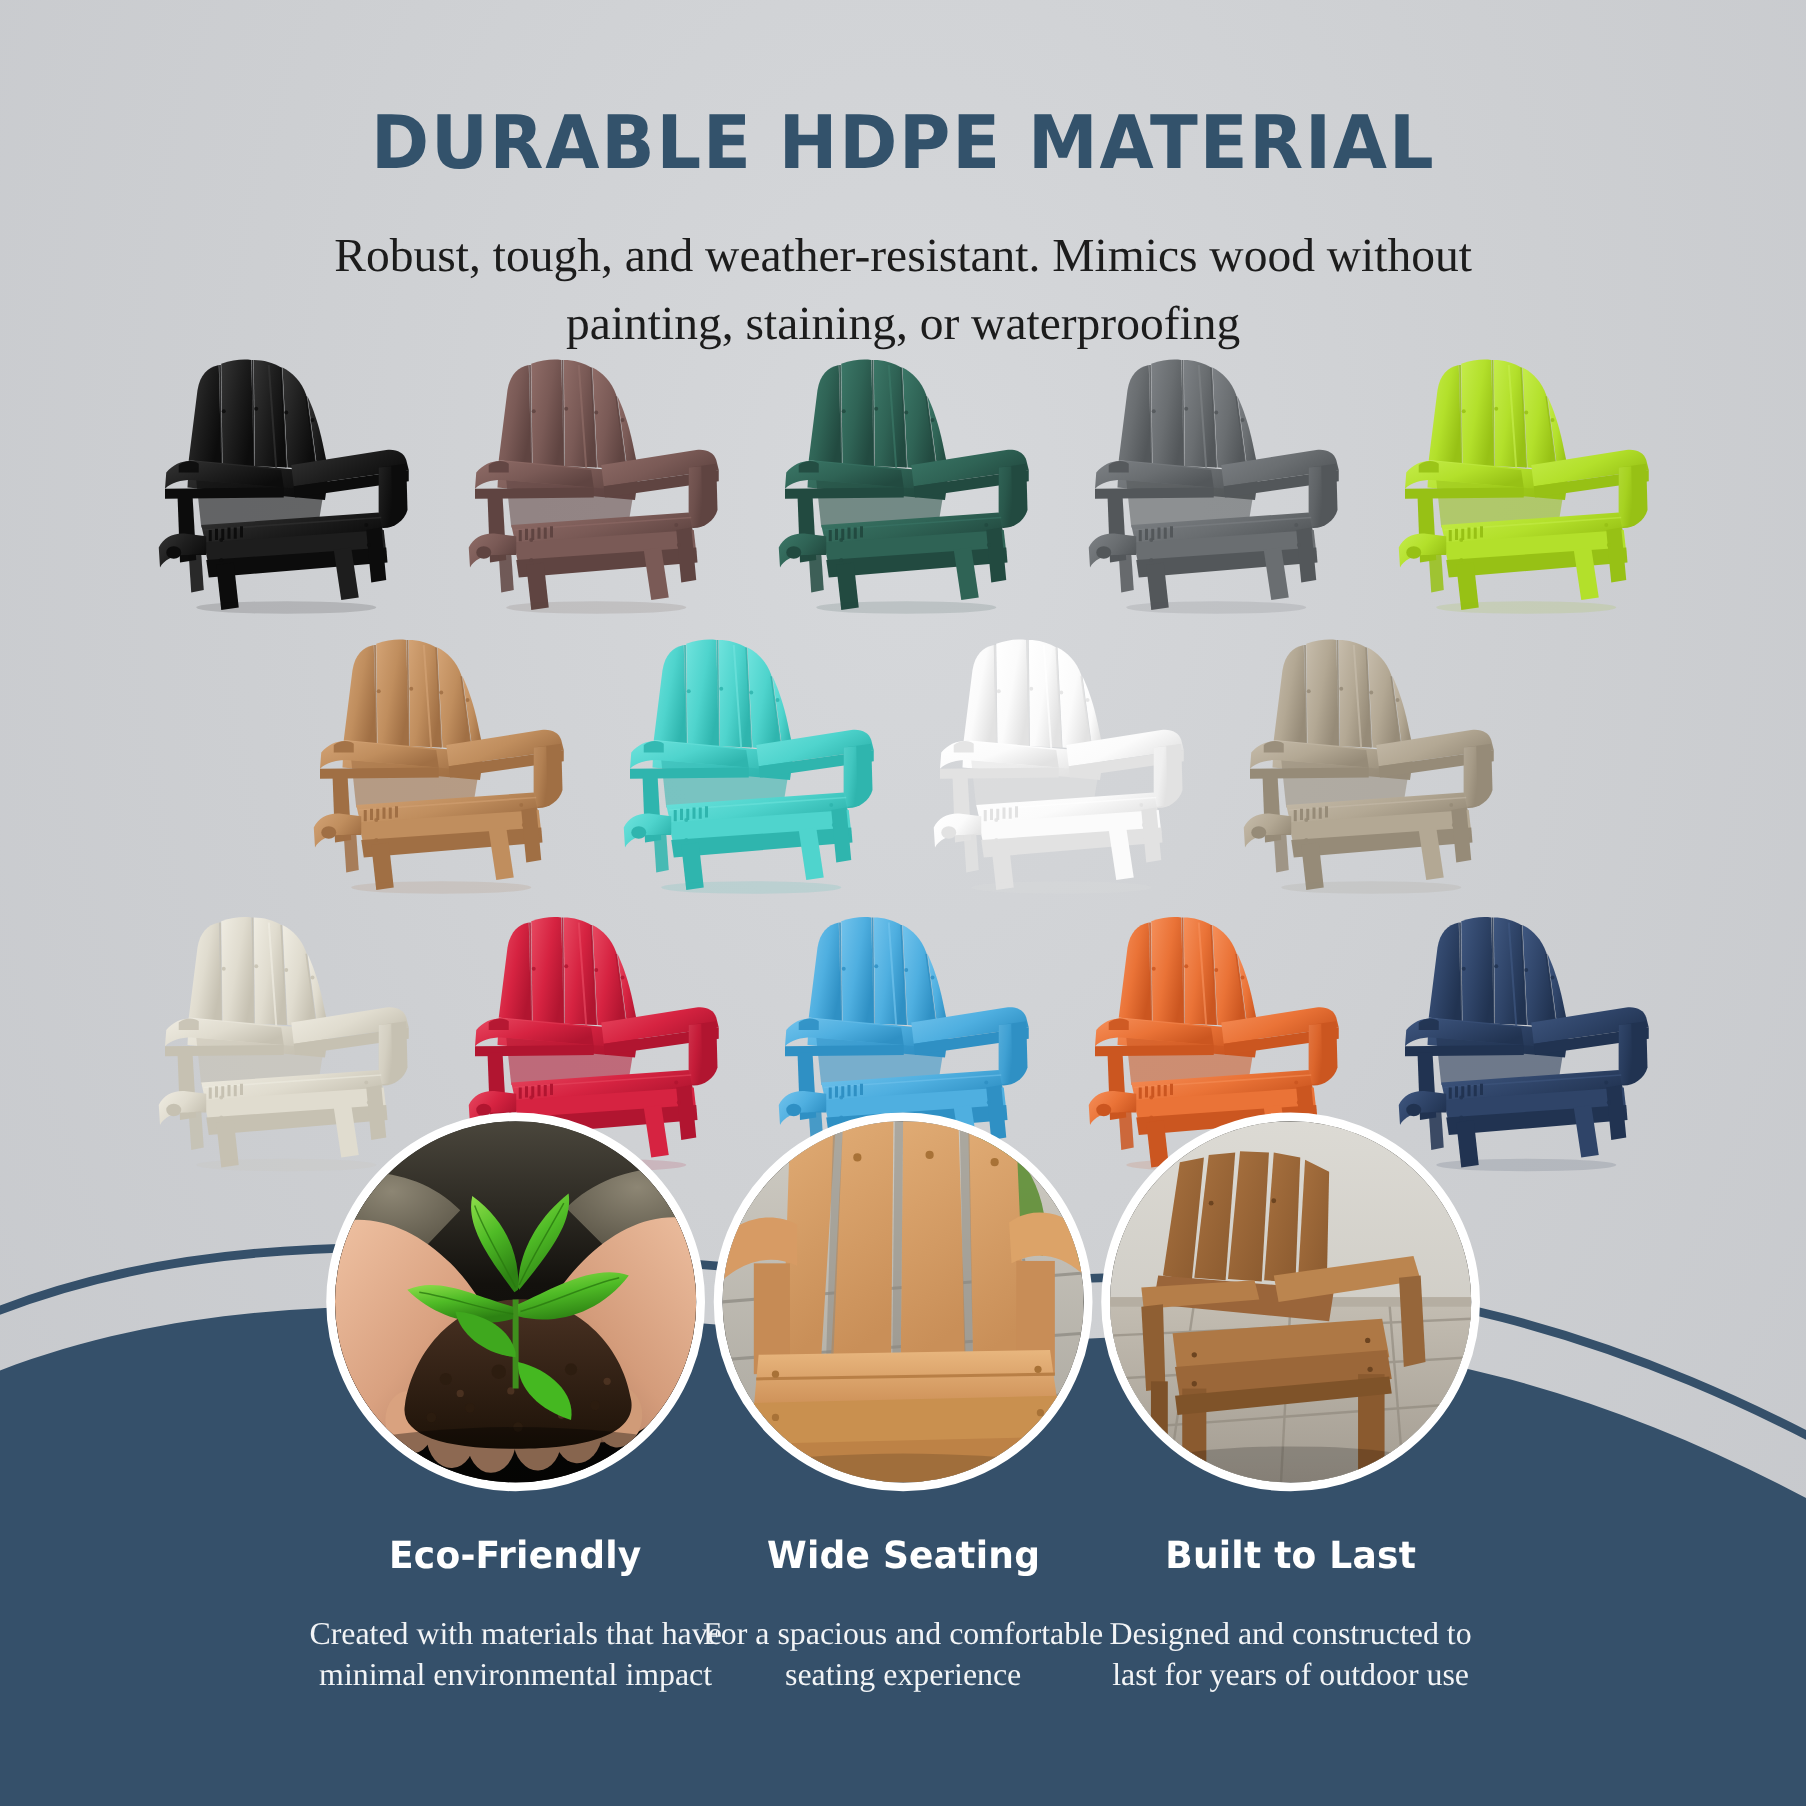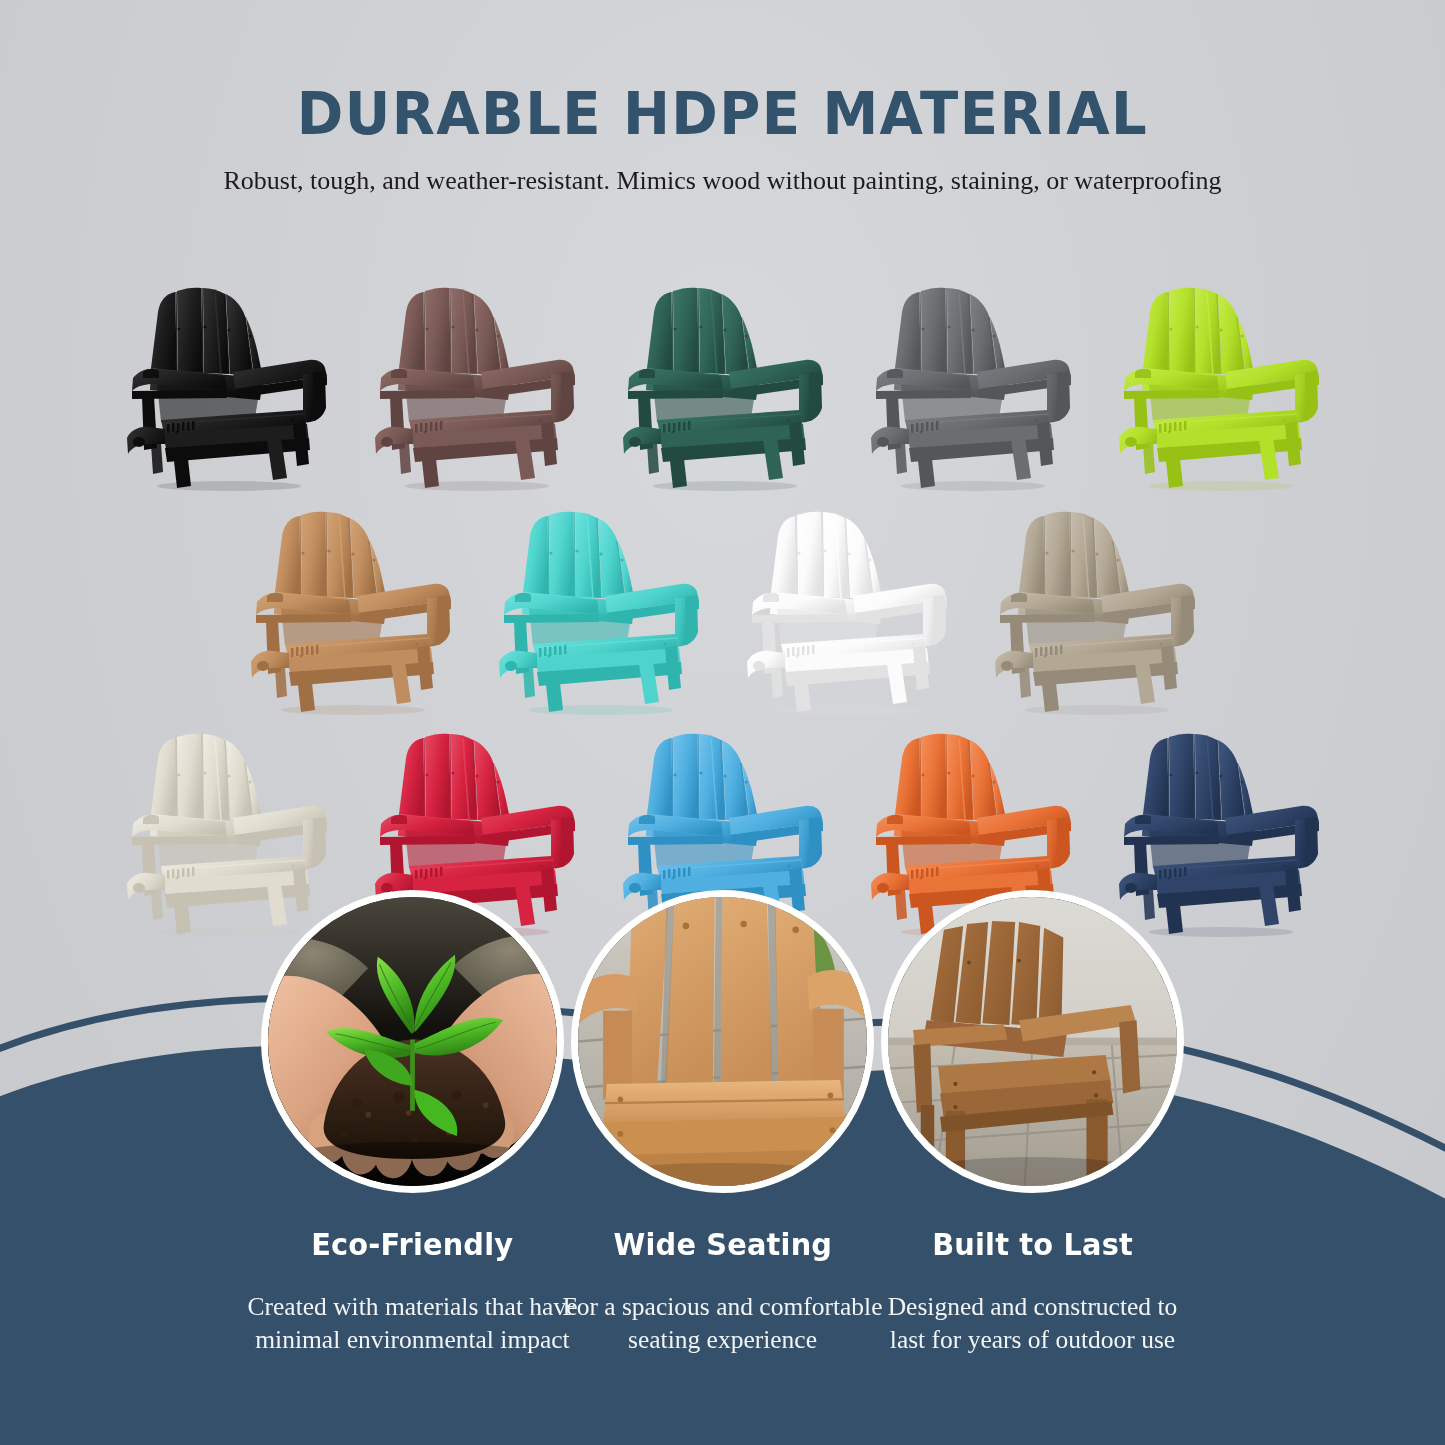--- a/index.html
+++ b/index.html
@@ -20,24 +20,24 @@
     font-weight:700;
     font-size:59px;
     letter-spacing:1.5px;
     color:#33526b;
     margin-top:84px;
     line-height:1.0;
     transform:scaleX(0.95);
   }
   .subtitle {
     font-family:"Liberation Serif", serif;
-    font-size:26px;
+    font-size:38px;
     color:#1c1c1c;
     line-height:1.42;
-    margin-top:20px;
+    margin-top:36px;
     padding:0 215px;
   }
 
   
   .chairs { position:absolute; top:272px; left:0; width:100%; z-index:4; }
   .chair-row { display:flex; justify-content:center; }
   .chair-row.r1 { gap:28px; }
   .chair-row.r2 { gap:28px; margin-top:8px; }
   .chair-row.r3 { gap:28px; margin-top:6px; }
   .chair-cell { width:220px; height:216px; position:relative; }

